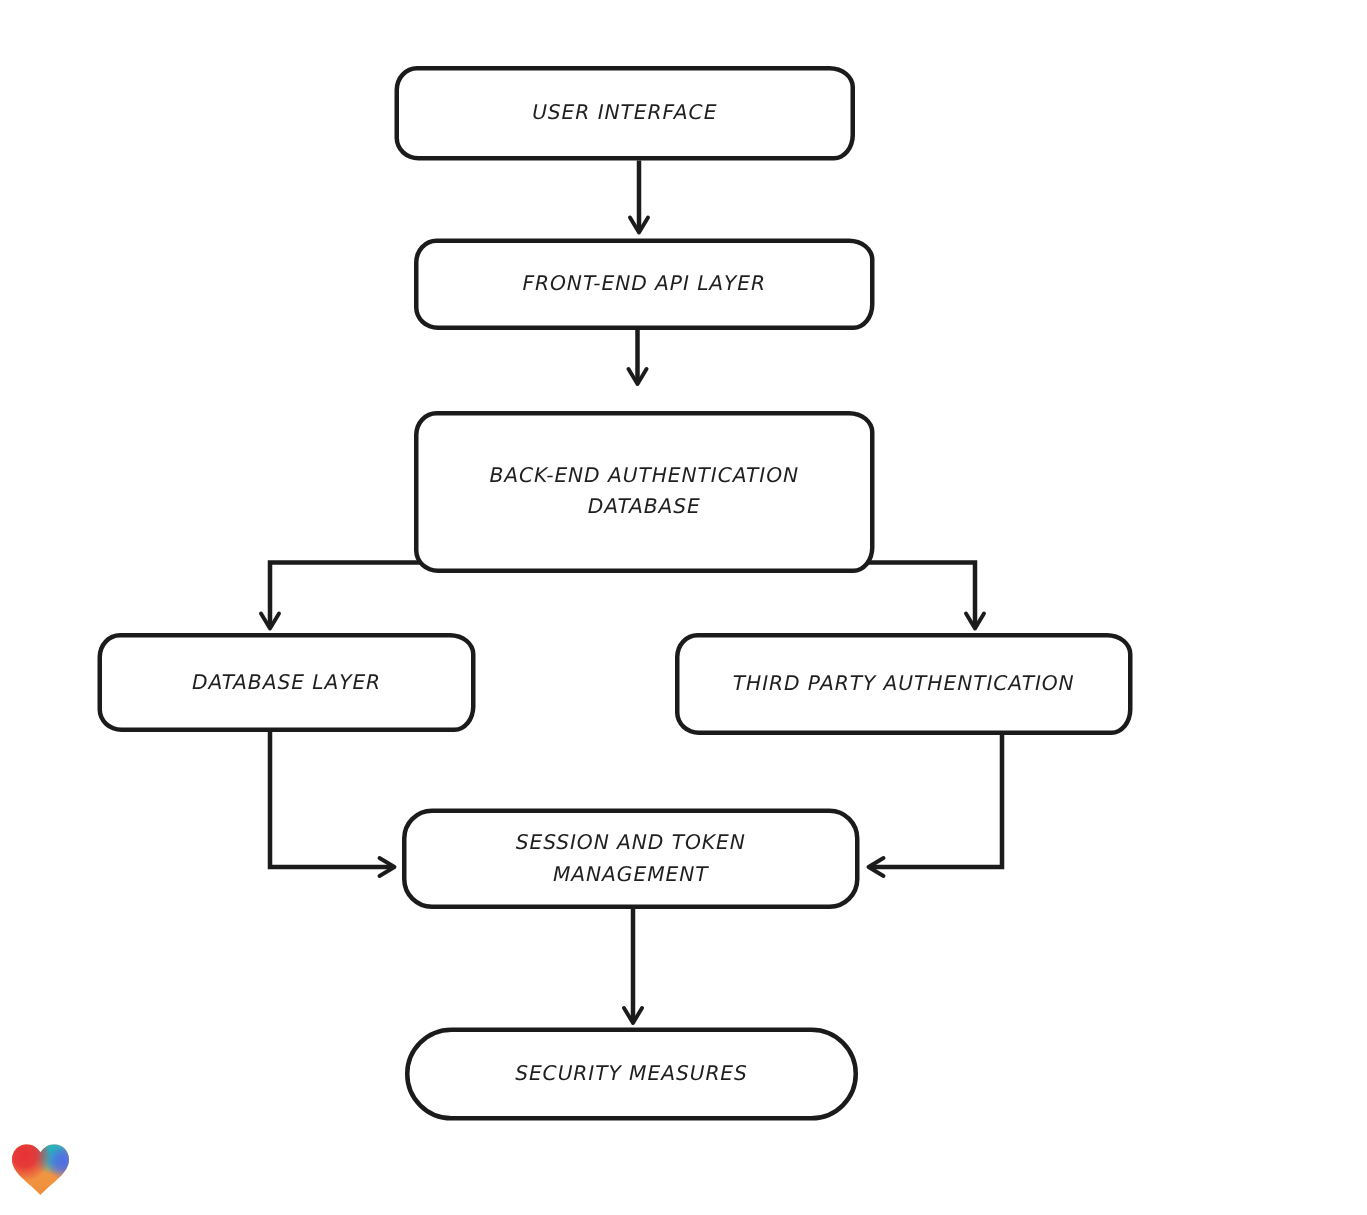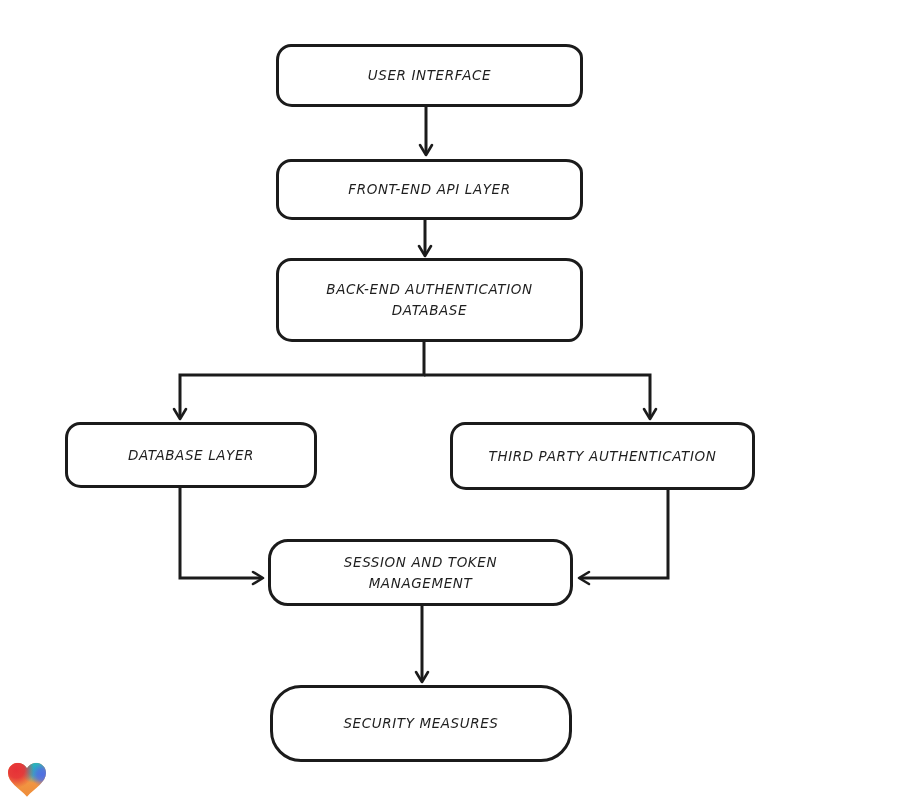--- a/index.html
+++ b/index.html
@@ -36,27 +36,27 @@
     font-size: 13.5px;
     font-weight: 500;
     letter-spacing: 0.6px;
     color: #1f1f1f;
     line-height: 1.55;
     padding: 4px 10px;
     cursor: default;
   }
   .node .line { display: block; white-space: nowrap; }
 
-  .n-ui { left: 276px; top: 44px;  width: 307px; height: 63px; }
+  .n-ui { left: 263px; top: 44px;  width: 307px; height: 63px; }
   .n-fe { left: 276px; top: 159px; width: 307px; height: 61px; }
-  .n-be { left: 276px; top: 258px; width: 307px; height: 84px; }
+  .n-be { left: 276px; top: 274px; width: 307px; height: 108px; }
   .n-db { left: 65px;  top: 422px; width: 252px; height: 66px; text-align: right; }
   .n-tp { left: 450px; top: 422px; width: 305px; height: 68px; }
   .n-st { left: 268px; top: 539px; width: 305px; height: 67px; border-radius: 20px; }
-  .n-sm { left: 270px; top: 685px; width: 302px; height: 77px; border-radius: 31px; }
+  .n-sm { left: 270px; top: 685px; width: 302px; height: 62px; border-radius: 31px; }
 
   .logo {
     position: absolute;
     left: 8px;
     top: 762px;
     width: 38px;
     height: 36px;
   }
 </style>
 </head>

